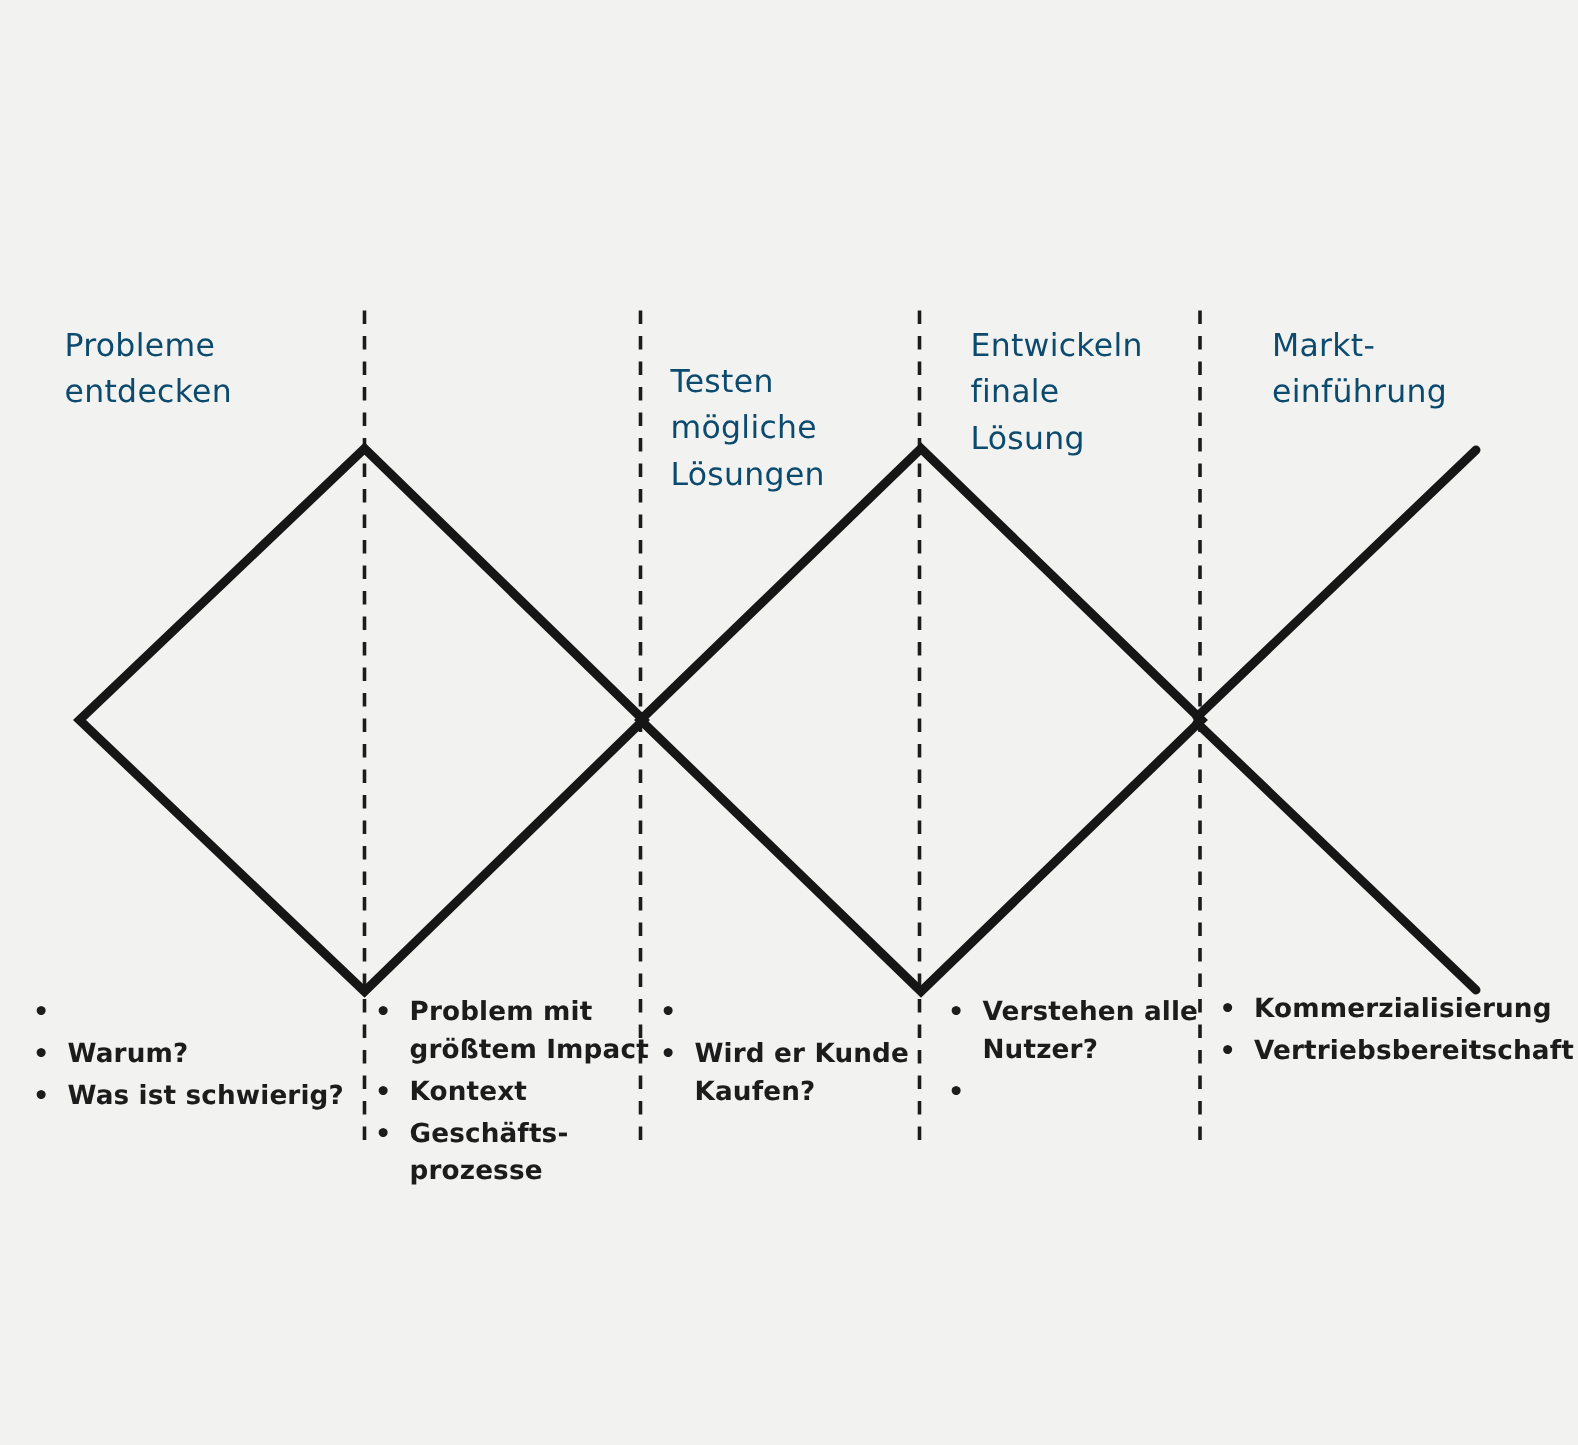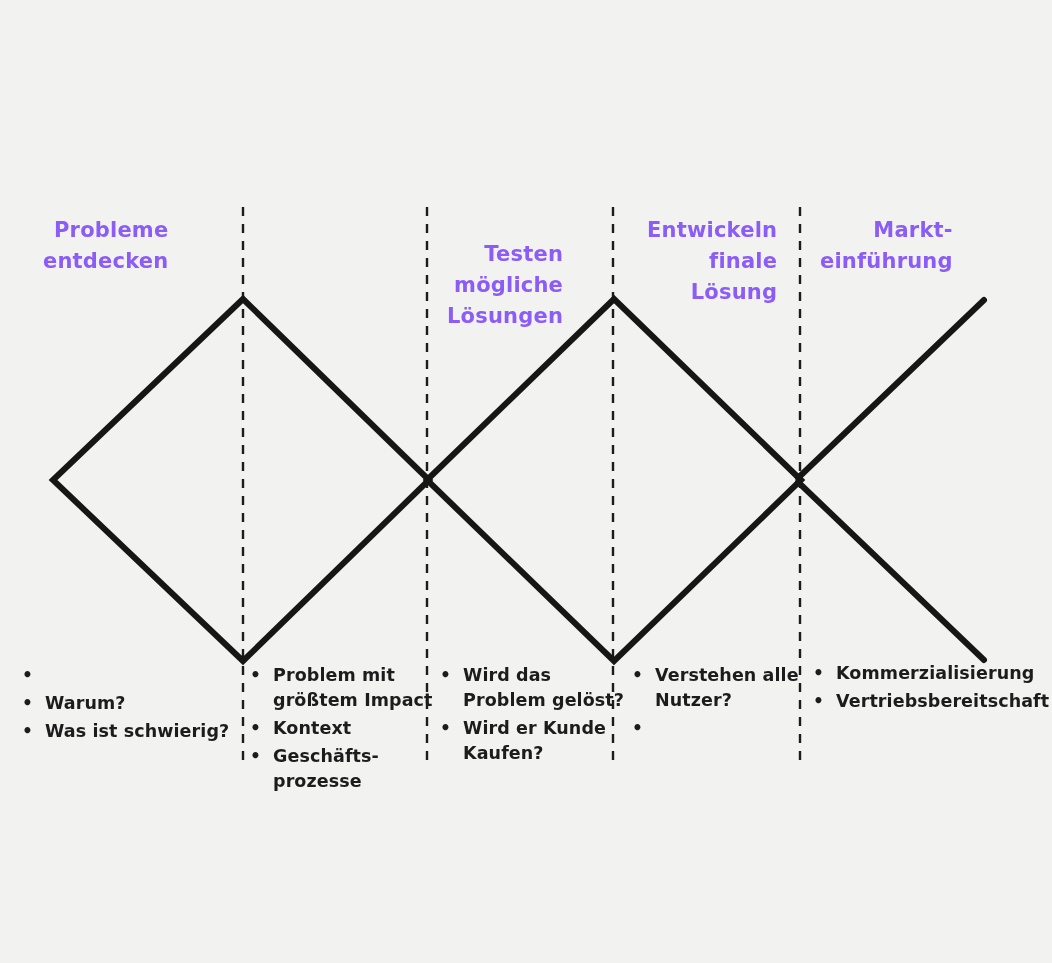--- a/index.html
+++ b/index.html
@@ -16,27 +16,26 @@
     overflow: hidden;
   }
   .diagram-svg {
     position: absolute;
     left: 0;
     top: 0;
   }
   .phase-title {
     position: absolute;
     font-size: 21px;
-    font-weight: bold;
+    font-weight: normal;
     line-height: 31px;
-    color: #8b5cf6;
+    color: #0c4a6e;
     white-space: pre-line;
     width: max-content;
     letter-spacing: 0.2px;
-    text-align: right;
   }
   .bullet-col {
     position: absolute;
     display: flex;
     flex-direction: column;
     gap: 3px;
     color: #1c1c1c;
   }
   .bullet-item {
     display: flex;
@@ -81,21 +80,21 @@
   </svg>
 
   <div class="phase-title" style="left:43px;  top:215px;">Probleme
 entdecken</div>
   <div class="phase-title" style="left:447px; top:215px;margin-top:24px;">Testen
 mögliche
 Lösungen</div>
   <div class="phase-title" style="left:647px; top:215px;">Entwickeln
 finale
 Lösung</div>
-  <div class="phase-title" style="left:820px; top:215px;">Markt-
+  <div class="phase-title" style="left:848px; top:215px;">Markt-
 einführung</div>
 
   <div class="bullet-col" style="left:22px; top:663px;">
     <div class="bullet-item">
       <span class="bullet-dot">•</span>
     </div>
     <div class="bullet-item">
       <span class="bullet-dot">•</span>
       <span class="bullet-text">Warum?</span>
     </div>
@@ -118,22 +117,20 @@
     <div class="bullet-item">
       <span class="bullet-dot">•</span>
       <span class="bullet-text">Geschäfts-
 prozesse</span>
     </div>
   </div>
 
   <div class="bullet-col" style="left:440px; top:663px;">
     <div class="bullet-item">
       <span class="bullet-dot">•</span>
-      <span class="bullet-text">Wird das
-Problem gelöst?</span>
     </div>
     <div class="bullet-item">
       <span class="bullet-dot">•</span>
       <span class="bullet-text">Wird er Kunde
 Kaufen?</span>
     </div>
   </div>
 
   <div class="bullet-col" style="left:632px; top:663px;">
     <div class="bullet-item">

